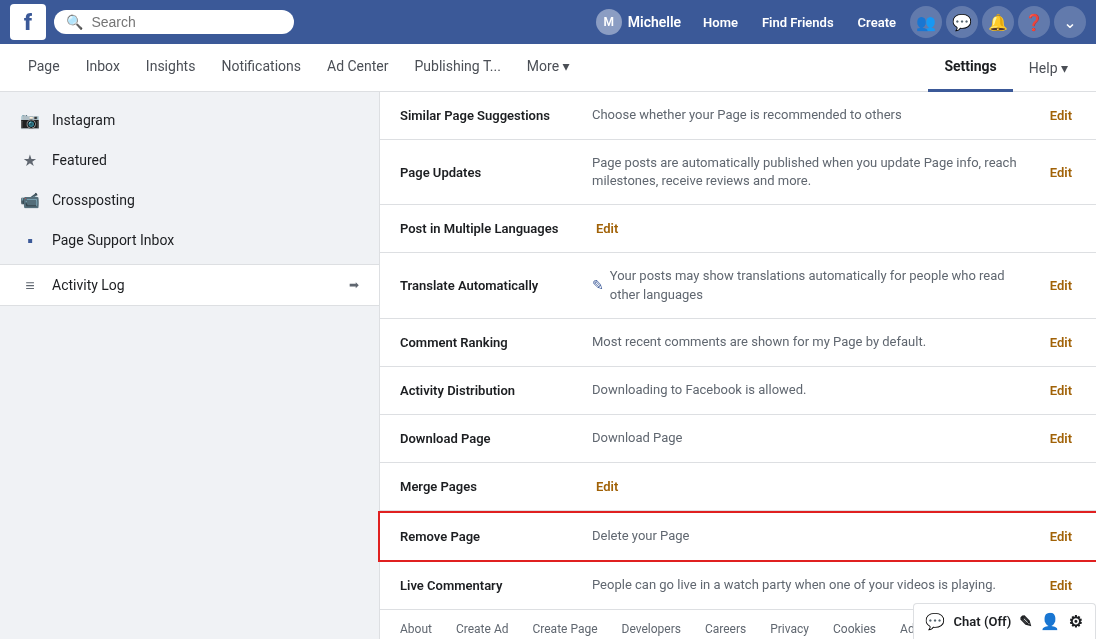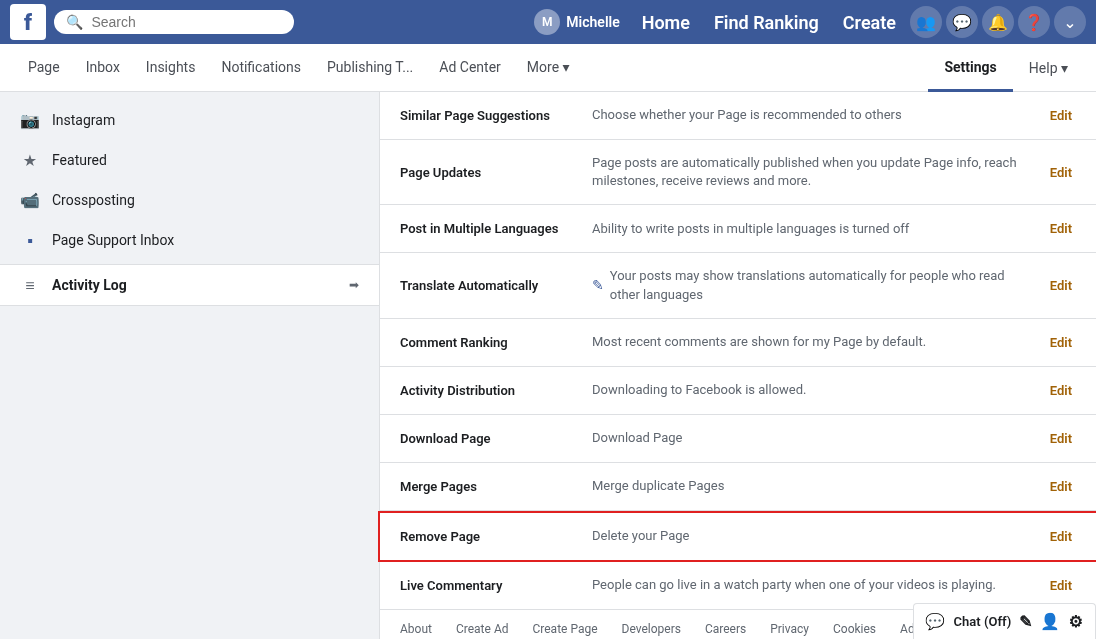--- a/index.html
+++ b/index.html
@@ -43,37 +43,37 @@
       display: flex; align-items: center; gap: 6px;
       color: #fff; font-weight: 600; font-size: 14px;
       padding: 0 8px; cursor: pointer;
     }
     .nav-user-avatar {
       width: 26px; height: 26px; border-radius: 50%;
       background: #8b9dc3; display: flex; align-items: center; justify-content: center;
       font-size: 12px; color: #fff; overflow: hidden;
     }
     .nav-btn {
-      color: #fff; font-size: 18px; font-weight: 600;
+      color: #fff; font-size: 13px; font-weight: 600;
       padding: 4px 10px; cursor: pointer; border-radius: 4px;
       transition: background 0.15s;
     }
     .nav-icon-btn {
       width: 32px; height: 32px; border-radius: 50%;
       background: rgba(255,255,255,0.2);
       display: flex; align-items: center; justify-content: center;
       color: #fff; font-size: 16px; cursor: pointer;
     }
 
     
     .page-nav {
       background: #fff;
       border-bottom: 1px solid #dddfe2;
       display: flex;
-      align-items: flex-start;
+      align-items: center;
       padding: 0 16px;
       height: 48px;
       gap: 2px;
     }
     .page-nav-item {
       padding: 8px 12px;
       font-size: 14px;
       color: #4b4f56;
       cursor: pointer;
       border-bottom: 3px solid transparent;
@@ -134,21 +134,21 @@
     .sidebar-item .item-label { flex: 1; }
     .sidebar-item .item-arrow {
       color: #606770; font-size: 12px; margin-left: auto;
     }
     .activity-log-item {
       background: #fff;
       border-top: 1px solid #dddfe2;
       border-bottom: 1px solid #dddfe2;
       margin-top: 4px;
     }
-    .activity-log-item .item-label { font-weight: 700; }
+    .activity-log-item .item-label { font-weight: 400; }
 
     
     .content {
       flex: 1;
       background: #fff;
       padding: 0;
     }
     .settings-row {
       display: flex;
       align-items: center;
@@ -234,37 +234,37 @@
   <div class="search-bar">
     <span class="search-icon">🔍</span>
     <input class="search-input" type="text" placeholder="Search" style="">
   </div>
   <div class="nav-right">
     <div class="nav-user">
       <div class="nav-user-avatar">M</div>
       <span>Michelle</span>
     </div>
     <div class="nav-btn">Home</div>
-    <div class="nav-btn">Find Ranking</div>
+    <div class="nav-btn">Find Friends</div>
     <div class="nav-btn">Create</div>
     <div class="nav-icon-btn">👥</div>
     <div class="nav-icon-btn">💬</div>
     <div class="nav-icon-btn">🔔</div>
     <div class="nav-icon-btn">❓</div>
     <div class="nav-icon-btn">⌄</div>
   </div>
 </div>
 
 <div class="page-nav">
   <div class="page-nav-item">Page</div>
   <div class="page-nav-item">Inbox</div>
   <div class="page-nav-item">Insights</div>
   <div class="page-nav-item">Notifications</div>
+  <div class="page-nav-item">Ad Center</div>
   <div class="page-nav-item">Publishing T...</div>
-  <div class="page-nav-item">Ad Center</div>
   <div class="page-nav-item">More ▾</div>
   <div class="page-nav-right">
     <div class="page-nav-settings">Settings</div>
     <div class="page-nav-help">
       <span>Help ▾</span>
     </div>
   </div>
 </div>
 
 <div class="main-layout">
@@ -300,21 +300,20 @@
           <div class="settings-desc">Choose whether your Page is recommended to others</div>
           <div class="settings-edit">Edit</div>
         </div>
         <div class="settings-row">
           <div class="settings-label">Page Updates</div>
           <div class="settings-desc">Page posts are automatically published when you update Page info, reach milestones, receive reviews and more.</div>
           <div class="settings-edit">Edit</div>
         </div>
         <div class="settings-row">
           <div class="settings-label">Post in Multiple Languages</div>
-          <div class="settings-desc">Ability to write posts in multiple languages is turned off</div>
           <div class="settings-edit">Edit</div>
         </div>
         <div class="settings-row">
           <div class="settings-label">Translate Automatically</div>
           <div class="settings-desc"><span class="edit-pencil">✎</span> Your posts may show translations automatically for people who read other languages</div>
           <div class="settings-edit">Edit</div>
         </div>
         <div class="settings-row">
           <div class="settings-label">Comment Ranking</div>
           <div class="settings-desc">Most recent comments are shown for my Page by default.</div>
@@ -325,21 +324,20 @@
           <div class="settings-desc">Downloading to Facebook is allowed.</div>
           <div class="settings-edit">Edit</div>
         </div>
         <div class="settings-row">
           <div class="settings-label">Download Page</div>
           <div class="settings-desc">Download Page</div>
           <div class="settings-edit">Edit</div>
         </div>
         <div class="settings-row">
           <div class="settings-label">Merge Pages</div>
-          <div class="settings-desc">Merge duplicate Pages</div>
           <div class="settings-edit">Edit</div>
         </div>
         <div class="settings-row highlighted">
           <div class="settings-label">Remove Page</div>
           <div class="settings-desc">Delete your Page</div>
           <div class="settings-edit">Edit</div>
         </div>
         <div class="settings-row">
           <div class="settings-label">Live Commentary</div>
           <div class="settings-desc">People can go live in a watch party when one of your videos is playing.</div>

